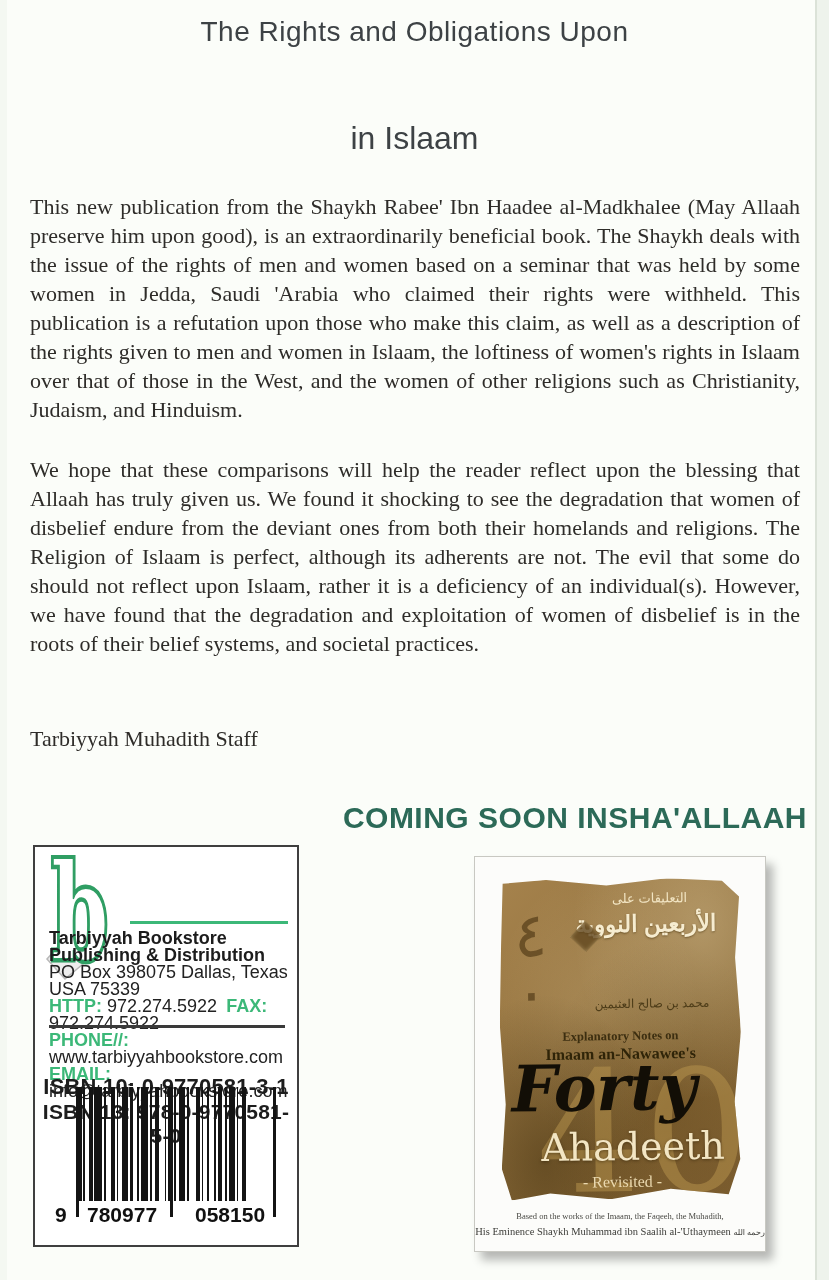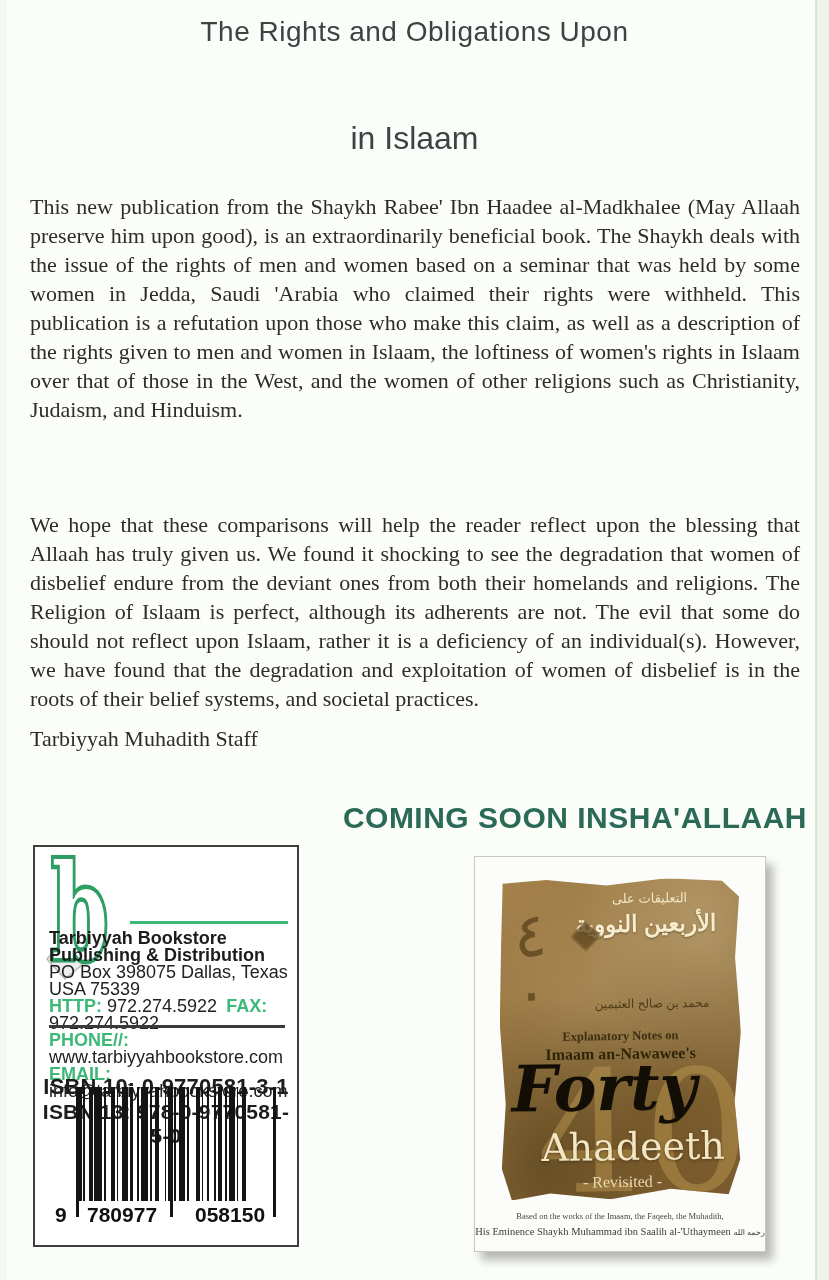--- a/index.html
+++ b/index.html
@@ -21,21 +21,21 @@
     font-family:"DejaVu Serif",serif;font-size:56px;line-height:66px;
     color:var(--title-rose,#b05a66);}
   .hdr-sub{top:120px;left:0;right:0;text-align:center;
     font-size:32px;color:var(--heading-gray,#3d4245);}
 
   
   .para{left:30px;width:770px;text-align:justify;
     font-family:"Liberation Serif",serif;font-size:22px;line-height:29px;
     color:var(--body-text,#2e2c29);}
   #para1{top:192px;}
-  #para2{top:510px;}
+  #para2{top:455px;}
   .signature{top:726px;left:30px;font-family:"Liberation Serif",serif;
     font-size:22px;color:var(--body-text,#2e2c29);}
 
   
   .coming{top:801px;right:22px;font-size:30px;font-weight:700;
     letter-spacing:.5px;color:var(--coming-soon-green,#2c6a58);}
 
   
   .card{left:33px;top:845px;width:266px;height:402px;background:#fff;
     border:2px solid #3f3f3f;box-sizing:border-box;}

